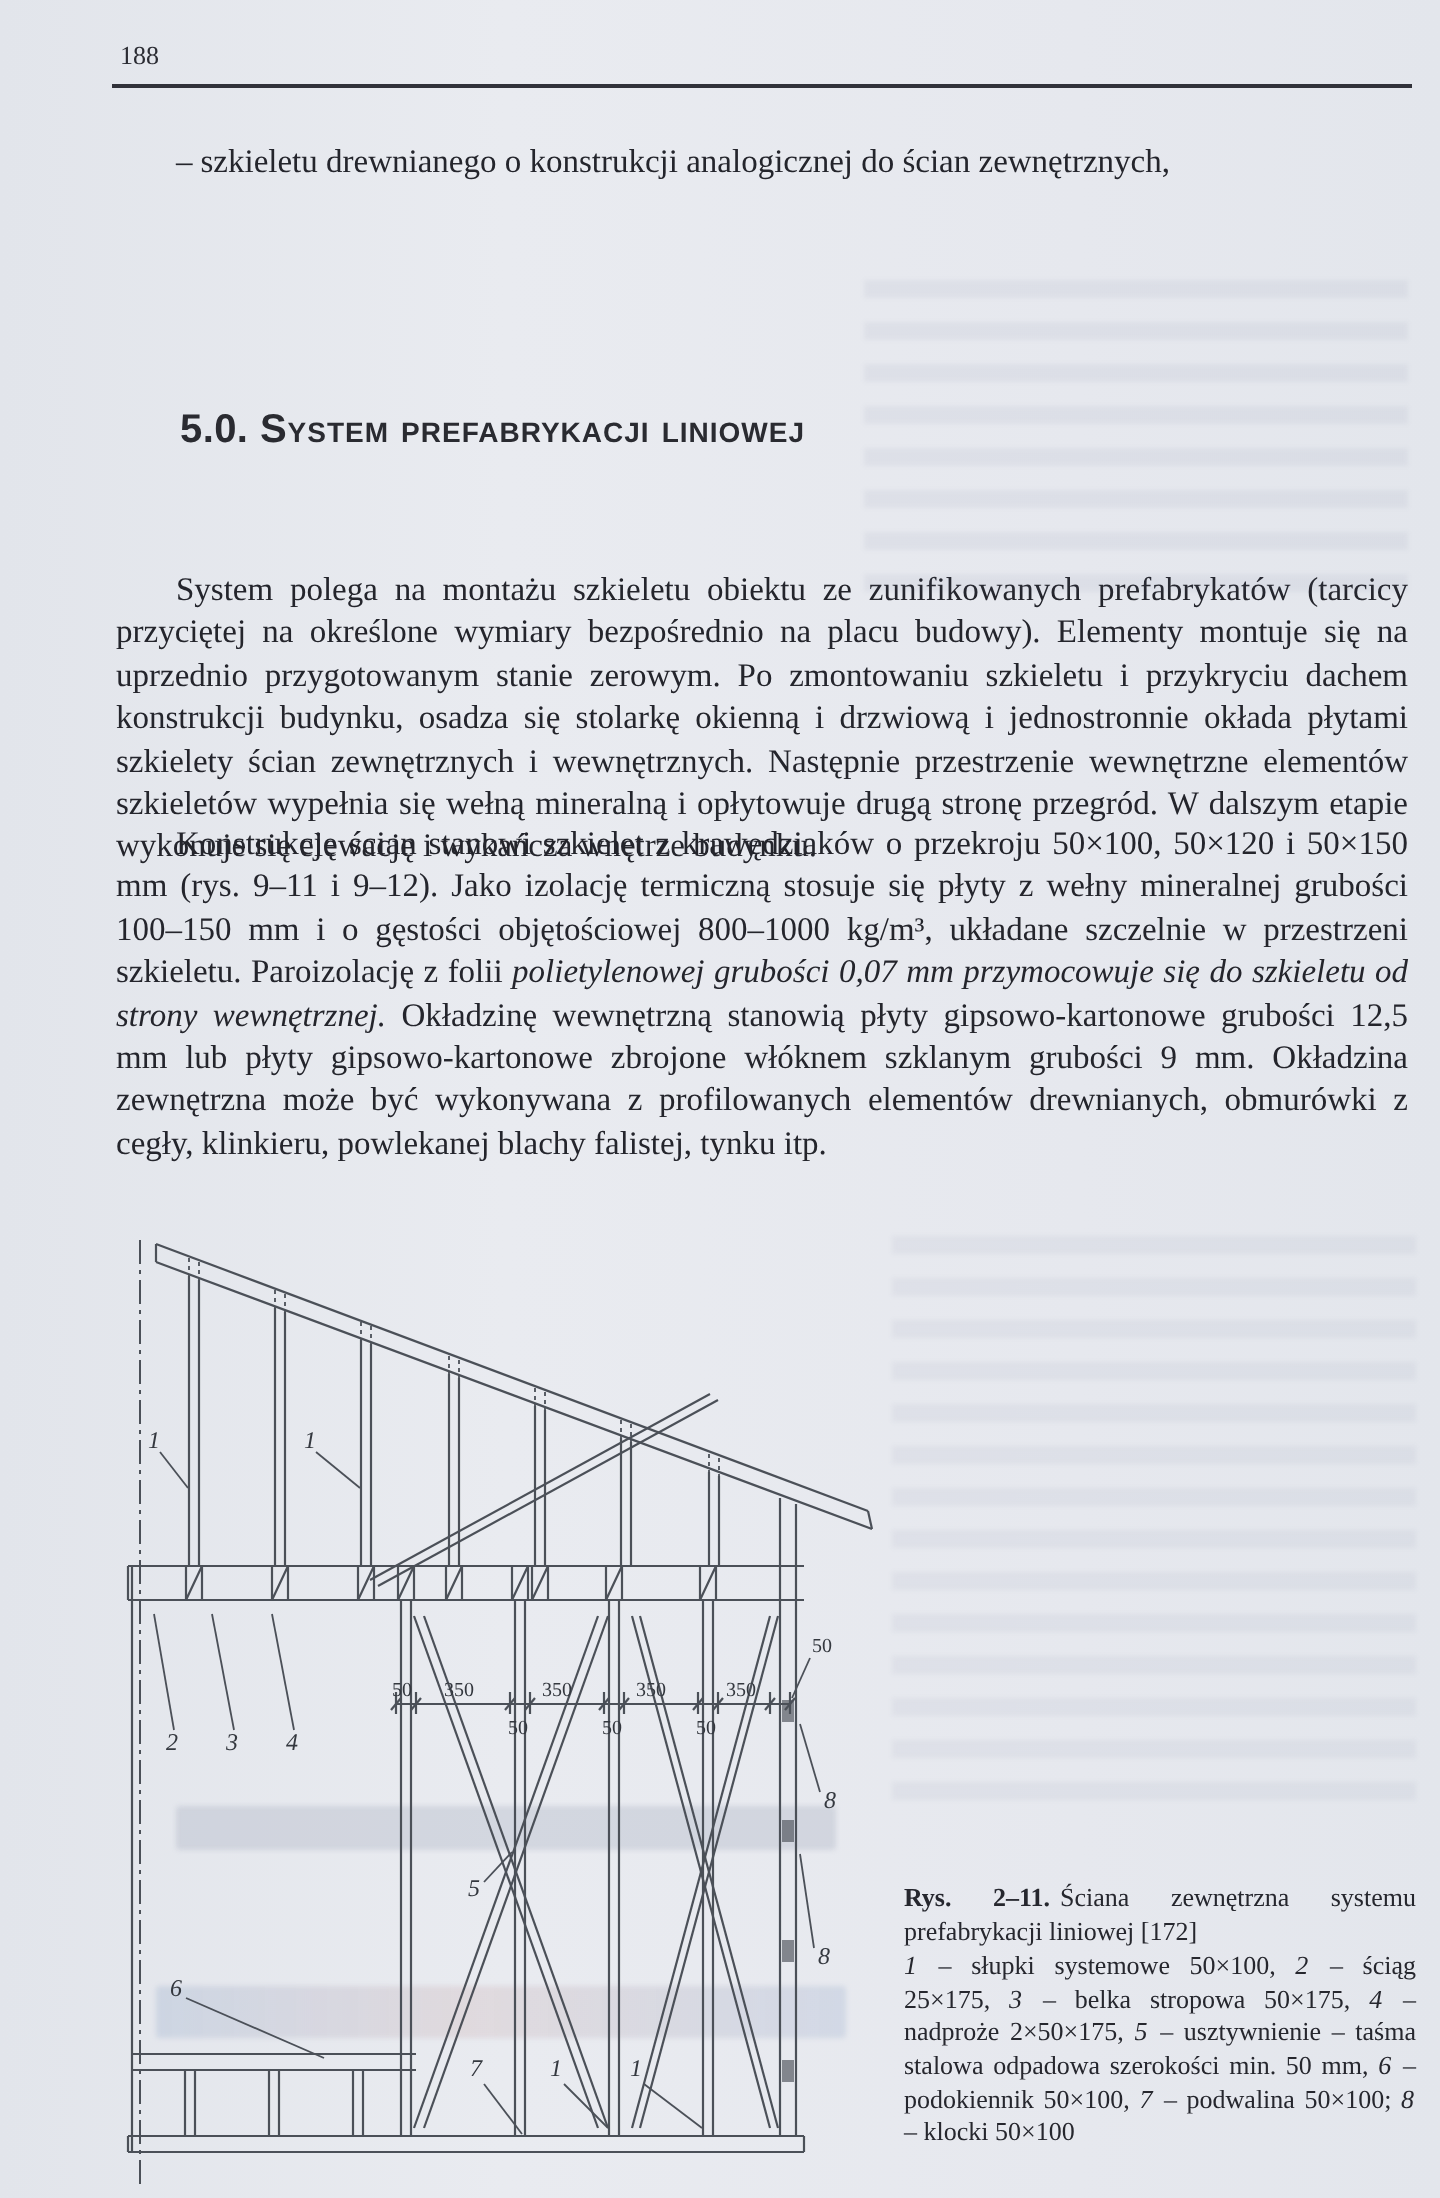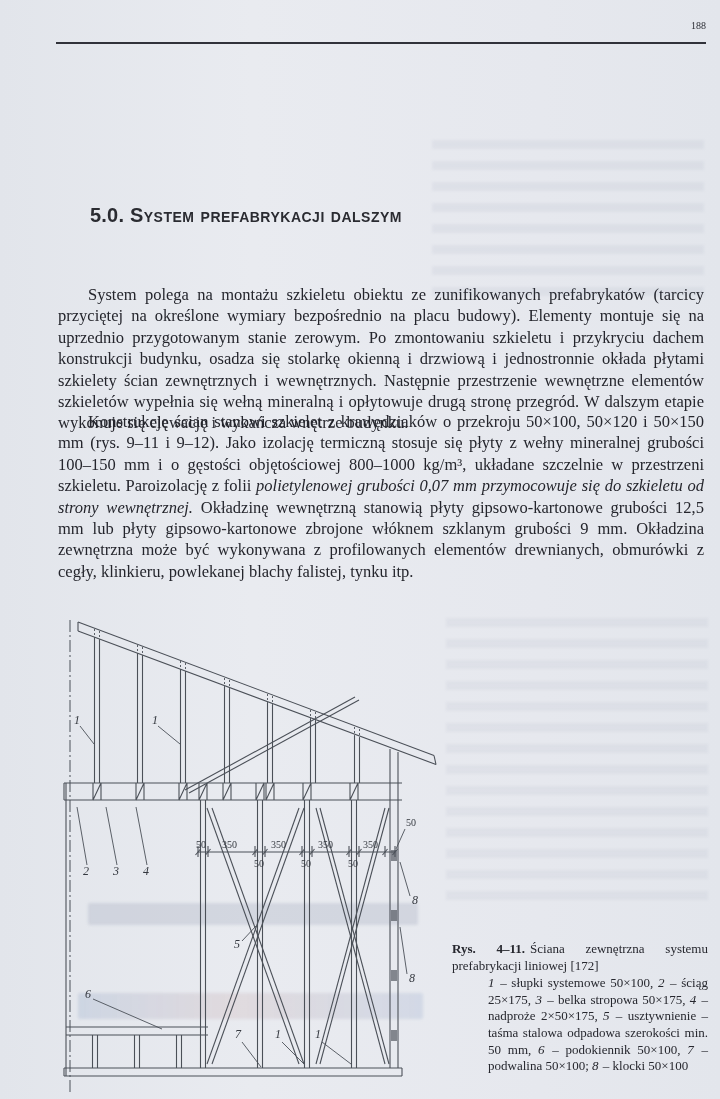--- a/index.html
+++ b/index.html
@@ -3,38 +3,38 @@
 <meta charset="utf-8">
 <style>
   html,body{margin:0;padding:0;}
   body{
     position:relative;width:720px;height:1099px;overflow:hidden;
     background:linear-gradient(90deg,#e2e5eb 0%,#e9ebf0 35%,#e6e8ee 75%,#e3e6ec 100%);
     font-family:"Liberation Serif",serif;color:#24252c;
   }
   .abs{position:absolute;}
   
-  .runhead{top:20px;left:60px;right:14px;display:flex;gap:16px;font-size:10px;color:#2b2c33;justify-content:flex-end;}
+  .runhead{top:20px;left:60px;right:14px;display:flex;gap:16px;font-size:13px;color:#2b2c33;}
   .rule{top:42px;left:56px;width:650px;height:2px;background:#31323a;}
   
   .bullets{top:70px;left:88px;width:616px;font-size:16.5px;line-height:21.5px;text-align:justify;}
   .bullet{padding-left:20px;text-indent:-20px;}
   .bullet .dash{padding-right:4px;}
   
   .heading{top:204px;left:90px;font-family:"Liberation Sans",sans-serif;font-weight:bold;
     font-size:20px;color:#2a2b31;letter-spacing:.2px;}
   .heading .sc{font-variant:small-caps;letter-spacing:.5px;}
   
   .para{left:58px;width:646px;font-size:16.5px;line-height:21.4px;text-align:justify;text-indent:30px;}
   #para1{top:284px;}
   #para2{top:411px;}
   
   .caption{top:941px;left:452px;width:256px;font-size:13px;line-height:16.6px;text-align:justify;color:#26272e;}
   .caption b{margin-right:5px;}
-  .legend{margin-top:1px;margin-left:36px;}
+  .legend{margin-top:1px;}
   .legend i{padding-right:1px;}
   
   #fig-svg{top:612px;left:50px;}
   #fig-svg line,#fig-svg path{stroke:#4b5058;stroke-width:1.1;fill:none;}
   #fig-svg .dd{stroke-dasharray:12 3 2 3;stroke-width:1;}
   #fig-svg .dt{stroke-dasharray:2 2;stroke-width:.9;}
   #fig-svg .ldr{stroke-width:.9;}
   #fig-svg rect.blk{fill:#4b5058;stroke:none;opacity:.65;}
   #fig-svg text{stroke:none;fill:#34383f;}
   #fig-svg text.co{font:italic 12px "Liberation Serif",serif;}
@@ -50,25 +50,28 @@
 </style>
 </head>
 <body>
 
 <div class="abs runhead">
   <span>188</span>
 </div>
 <div class="abs rule"></div>
 
 <div class="abs bullets">
+  <div class="bullet">
+    <span class="dash">–</span><span>szkieletu drewnianego o konstrukcji analogicznej do ścian zewnętrznych,</span>
+  </div>
 </div>
 
 <div class="abs heading">
   <span>5.0.</span>
-  <span class="sc">System prefabrykacji dalszym</span>
+  <span class="sc">System prefabrykacji liniowej</span>
 </div>
 
 <div class="abs para" id="para1">System polega na montażu szkieletu obiektu ze zunifikowanych prefabrykatów (tarcicy przyciętej na określone wymiary bezpośrednio na placu budowy). Elementy montuje się na uprzednio przygotowanym stanie zerowym. Po zmontowaniu szkieletu i przykryciu dachem konstrukcji budynku, osadza się stolarkę okienną i drzwiową i jednostronnie okłada płytami szkielety ścian zewnętrznych i wewnętrznych. Następnie przestrzenie wewnętrzne elementów szkieletów wypełnia się wełną mineralną i opłytowuje drugą stronę przegród. W dalszym etapie wykonuje się elewację i wykańcza wnętrze budynku.</div>
 <div class="abs para" id="para2"><span>Konstrukcję ścian stanowi szkielet z krawędziaków o przekroju 50×100, 50×120 i 50×150 mm (rys. 9–11 i 9–12). Jako izolację termiczną stosuje się płyty z wełny mineralnej grubości 100–150 mm i o gęstości objętościowej 800–1000 kg/m³, układane szczelnie w przestrzeni szkieletu. Paroizolację z folii </span><i>polietylenowej grubości 0,07 mm przymocowuje się do szkieletu od strony wewnętrznej.</i><span> Okładzinę wewnętrzną stanowią płyty gipsowo-kartonowe grubości 12,5 mm lub płyty gipsowo-kartonowe zbrojone włóknem szklanym grubości 9 mm. Okładzina zewnętrzna może być wykonywana z profilowanych elementów drewnianych, obmurówki z cegły, klinkieru, powlekanej blachy falistej, tynku itp.</span></div>
 
 <div class="abs ghost lines" id="ghost1"></div>
 <div class="abs ghost lines" id="ghost2"></div>
 <div class="abs ghost" id="ghost3"></div>
 <div class="abs ghost" id="ghost4"></div>
 
@@ -234,15 +237,15 @@
     <text x="268" y="236" class="dm">350</text>
     <text x="313" y="236" class="dm">350</text>
     <text x="204" y="255" class="dm">50</text>
     <text x="251" y="255" class="dm">50</text>
     <text x="298" y="255" class="dm">50</text>
     <line x1="355" y1="217" x2="346" y2="237" class="ldr"></line>
     <text x="356" y="214" class="dm">50</text>
   </svg>
 
 <div class="abs caption">
-  <b>Rys. 4–11.</b><span>Ściana zewnętrzna systemu prefabrykacji liniowej [172]</span>
+  <b>Rys. 2–11.</b><span>Ściana zewnętrzna systemu prefabrykacji liniowej [172]</span>
   <div class="legend"><i>1</i> – słupki systemowe 50×100, <i>2</i> – ściąg 25×175, <i>3</i> – belka stropowa 50×175, <i>4</i> – nadproże 2×50×175, <i>5</i> – usztywnienie – taśma stalowa odpadowa szerokości min. 50 mm, <i>6</i> – podokiennik 50×100, <i>7</i> – podwalina 50×100; <i>8</i> – klocki 50×100</div>
 </div>
 
 </body></html>

